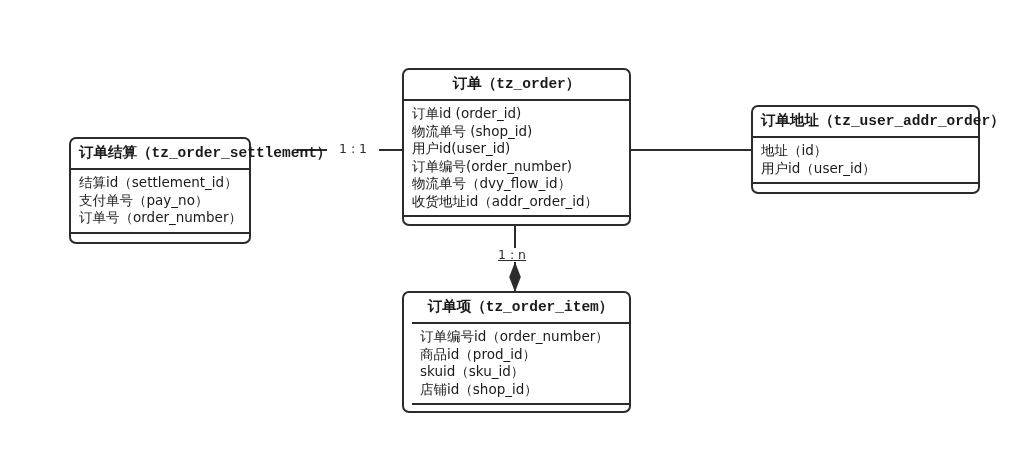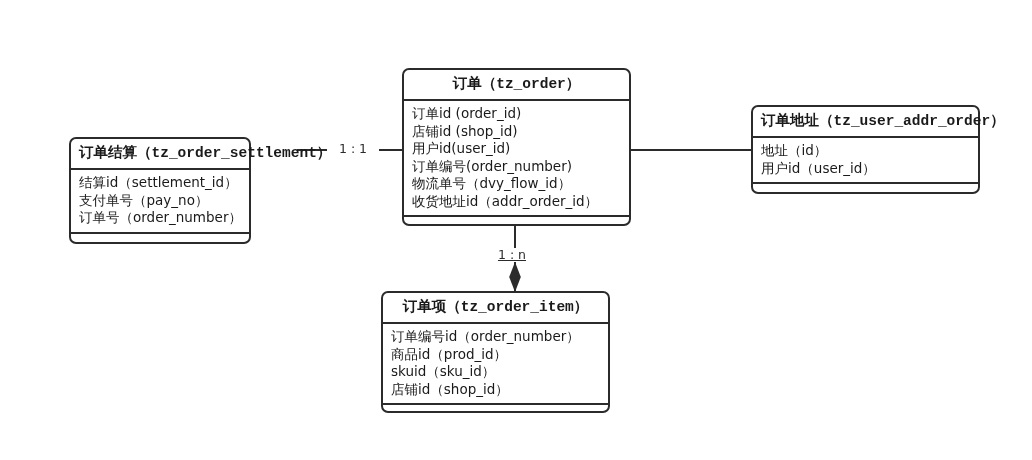--- a/index.html
+++ b/index.html
@@ -109,39 +109,39 @@
       <div class="attr">支付单号（pay_no）</div>
       <div class="attr">订单号（order_number）</div>
     </div>
     <div class="entity-ops"></div>
   </div>
 
   <div class="entity" style="left:402px; top:68px; width:229px; height:158px;">
     <div class="entity-title">订单（tz_order）</div>
     <div class="entity-attrs">
       <div class="attr">订单id (order_id)</div>
-      <div class="attr">店铺id (shop_id)</div>
+      <div class="attr">物流单号 (shop_id)</div>
       <div class="attr">用户id(user_id)</div>
       <div class="attr">订单编号(order_number)</div>
       <div class="attr">物流单号（dvy_flow_id）</div>
       <div class="attr">收货地址id（addr_order_id）</div>
     </div>
     <div class="entity-ops"></div>
   </div>
 
   <div class="entity" style="left:751px; top:105px; width:229px; height:89px;">
     <div class="entity-title">订单地址（tz_user_addr_order）</div>
     <div class="entity-attrs">
       <div class="attr">地址（id）</div>
       <div class="attr">用户id（user_id）</div>
     </div>
     <div class="entity-ops"></div>
   </div>
 
-  <div class="entity" style="left:381px; top:291px; width:229px; height:122px;">
+  <div class="entity" style="left:402px; top:291px; width:229px; height:122px;padding-left:8px;">
     <div class="entity-title">订单项（tz_order_item）</div>
     <div class="entity-attrs">
       <div class="attr">订单编号id（order_number）</div>
       <div class="attr">商品id（prod_id）</div>
       <div class="attr">skuid（sku_id）</div>
       <div class="attr">店铺id（shop_id）</div>
     </div>
     <div class="entity-ops"></div>
   </div>
 

